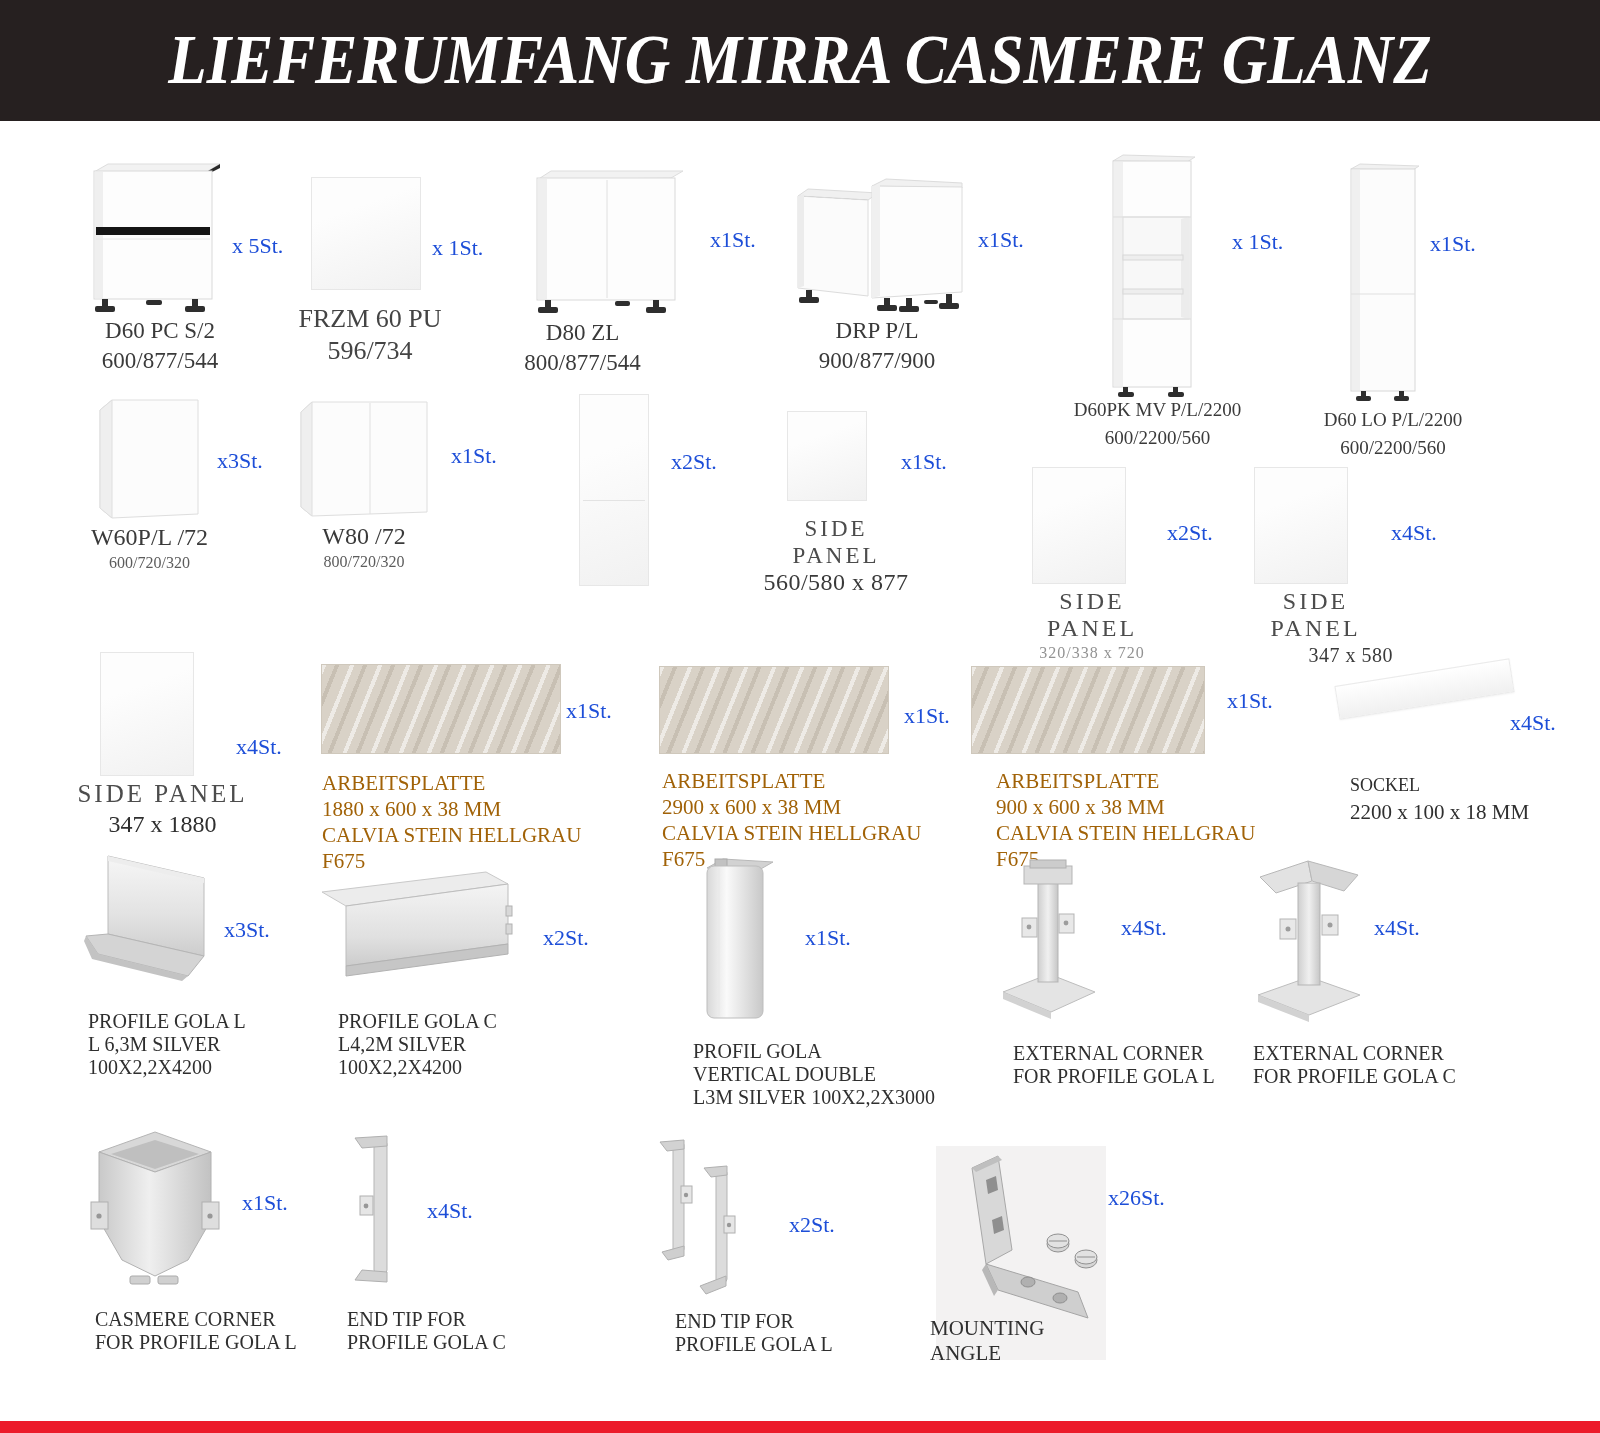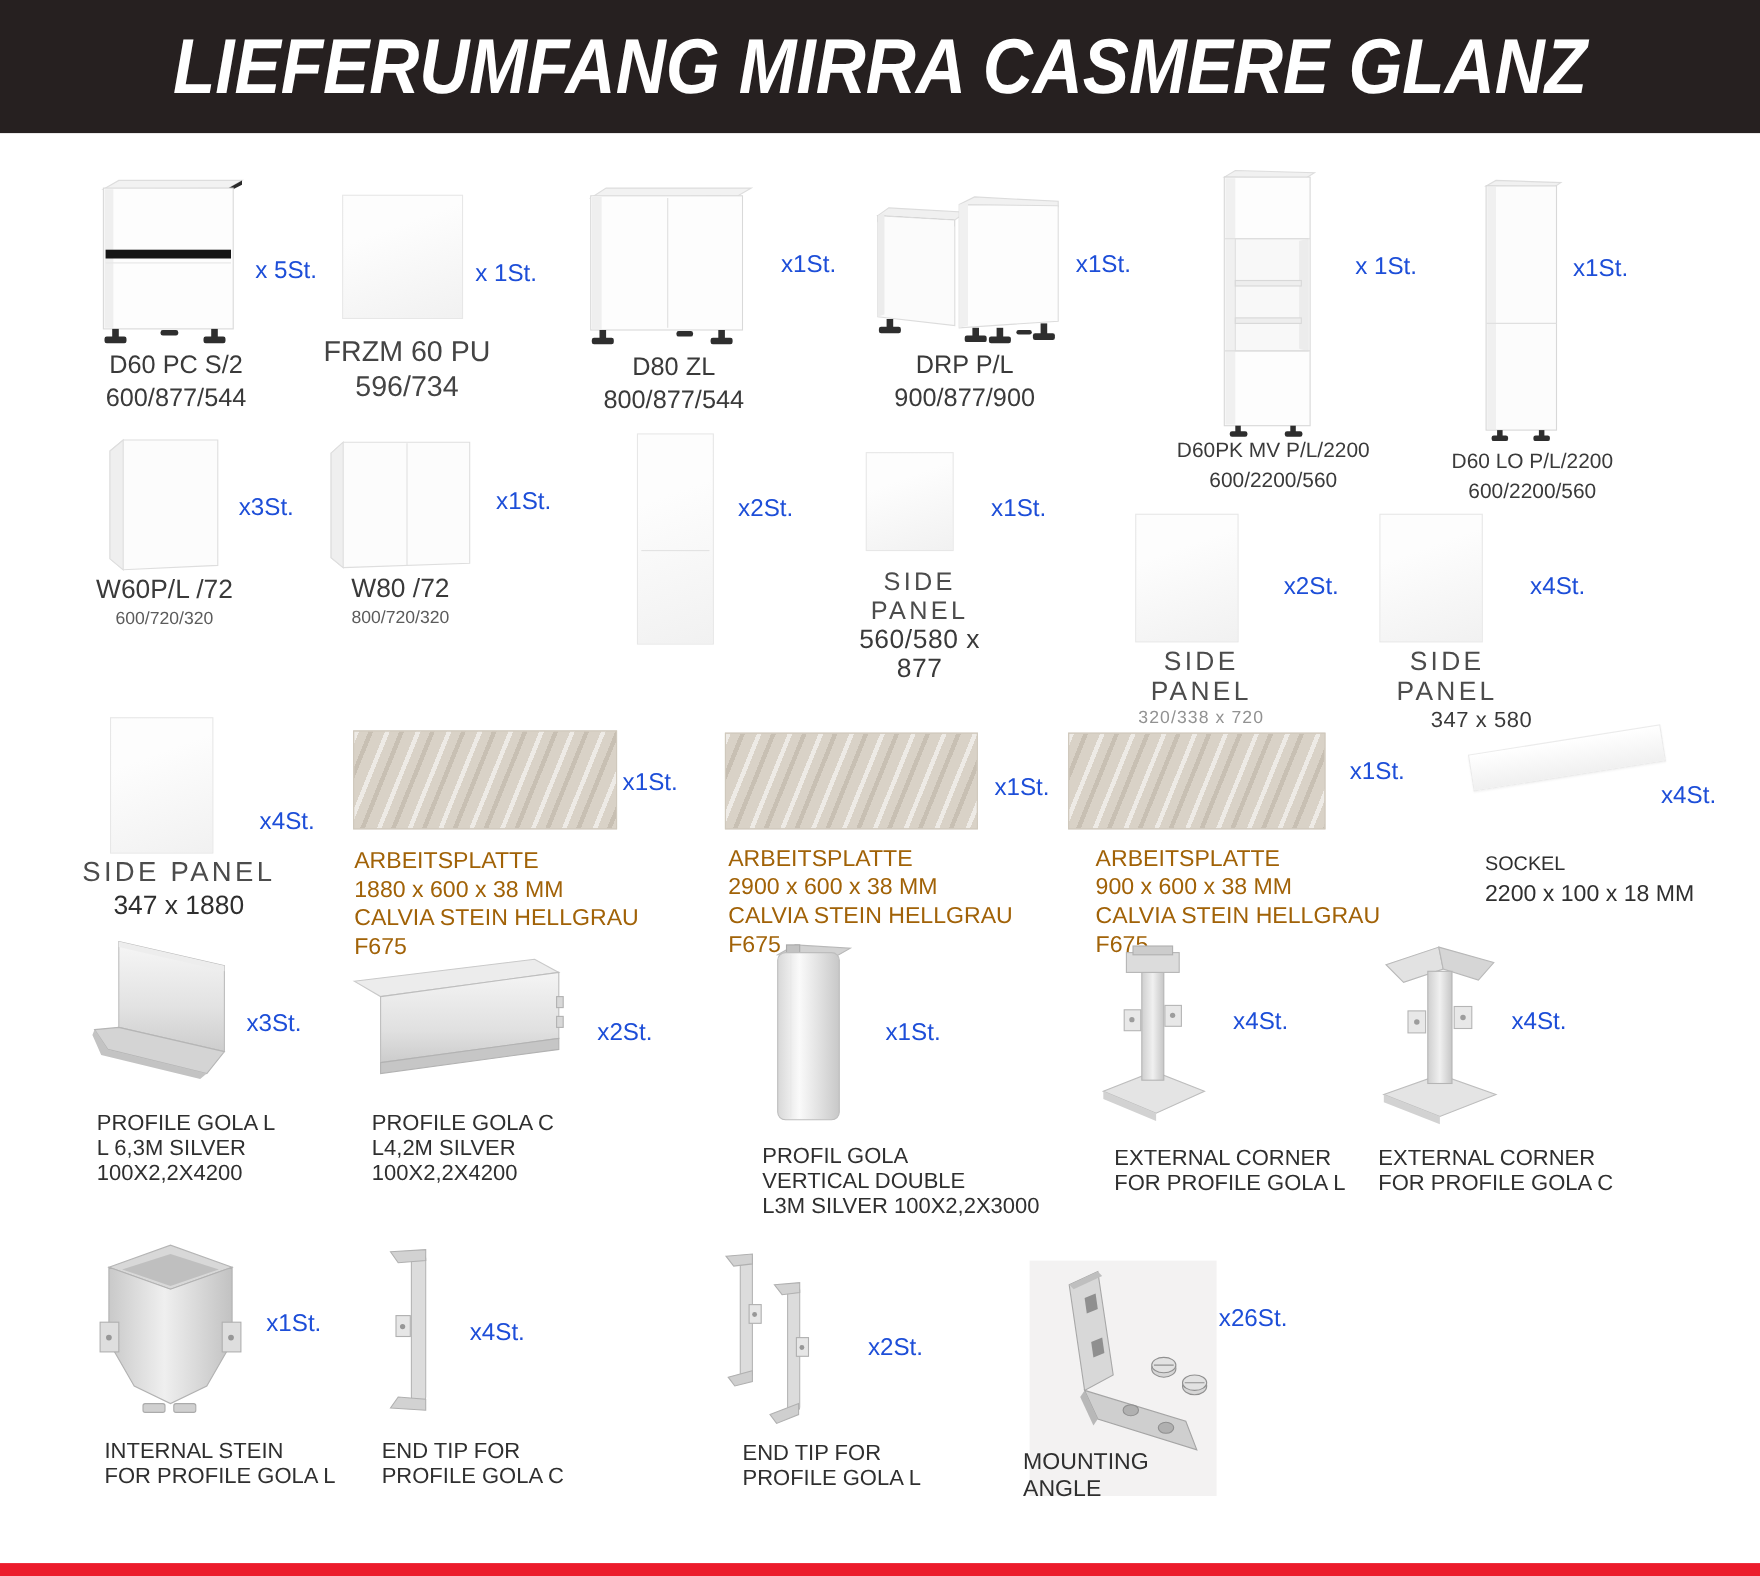--- a/index.html
+++ b/index.html
@@ -1,17 +1,17 @@
 <!DOCTYPE html>
 <html><head>
 <meta charset="utf-8">
 <style>
   html,body{margin:0;padding:0;background:#ffffff;}
   #canvas{position:relative;width:1600px;height:1433px;background:#ffffff;overflow:hidden;
-          font-family:Liberation Sans, sans-serif;}
+          font-family:Liberation Serif, serif;}
   .header{position:absolute;left:0;top:0;width:1600px;height:121px;background:#262020;
           display:flex;align-items:center;justify-content:center;}
   .title{color:#ffffff;font-style:italic;font-weight:bold;font-size:63px;letter-spacing:0;
          transform:scaleY(1.12);white-space:nowrap;}
   .redbar{position:absolute;left:0;top:1421px;width:1600px;height:12px;background:#ec1b2b;}
   .fig{position:absolute;}
   .qty{position:absolute;font-size:22px;color:#1d4ed8;white-space:nowrap;}
   .lb{position:absolute;color:#3a3a3a;line-height:30px;}
   .c{text-align:center;}
   .l{text-align:left;}
@@ -88,21 +88,21 @@
       <g fill="#2e2e2e">
         <rect x="18" y="136" width="6" height="8"></rect>
           <rect x="11" y="143" width="20" height="6" rx="2"></rect>
         <rect x="126" y="136" width="6" height="8"></rect>
           <rect x="119" y="143" width="20" height="6" rx="2"></rect>
         <rect x="88" y="137" width="15" height="5" rx="2"></rect>
       </g>
     </svg>
   </div>
   <div class="qty" style="left:710px;top:227px;">x1St.</div>
-  <div class="lb c" style="left:530px;top:318px;width:165px;">
+  <div class="lb c" style="left:500px;top:318px;width:165px;">
     <div class="nm">D80 ZL</div>
     <div class="nm">800/877/544</div>
   </div>
 
   <div class="fig" style="left:788px;top:170px;">
     <svg width="180" height="150" viewBox="0 0 180 150">
       <polygon points="10,26 20,19 90,23 80,30" fill="#f0f0f0" stroke="#dcdcdc"></polygon>
       <polygon points="10,26 80,30 80,36 10,32" fill="#161616"></polygon>
       <polygon points="10,26 10,118 80,126 80,30" fill="#fbfbfb" stroke="#dcdcdc"></polygon>
       <polygon points="10,26 16,24 16,116 10,118" fill="#ececec"></polygon>
@@ -399,21 +399,21 @@
       <rect x="1" y="78" width="17" height="27" fill="#dedede" stroke="#b0b0b0"></rect>
       <circle cx="9" cy="92" r="2.6" fill="#979797"></circle>
       <rect x="112" y="78" width="17" height="27" fill="#dedede" stroke="#b0b0b0"></rect>
       <circle cx="120" cy="92" r="2.6" fill="#979797"></circle>
       <rect x="40" y="152" width="20" height="8" rx="2" fill="#d0d0d0" stroke="#ababab"></rect>
       <rect x="68" y="152" width="20" height="8" rx="2" fill="#d0d0d0" stroke="#ababab"></rect>
     </svg>
   </div>
   <div class="qty" style="left:242px;top:1190px;">x1St.</div>
   <div class="lb l" style="left:95px;top:1308px;width:240px;">
-    <div class="hw">INTERNAL STEIN</div>
+    <div class="hw">CASMERE CORNER</div>
     <div class="hw">FOR PROFILE GOLA L</div>
   </div>
 
   <div class="fig" style="left:346px;top:1130px;">
     <svg width="57" height="158" viewBox="0 0 57 158">
       <rect x="28" y="10" width="13" height="134" rx="4" fill="#dcdcdc" stroke="#b5b5b5"></rect>
       <polygon points="9,8 41,6 41,16 16,18" fill="#d2d2d2" stroke="#b0b0b0"></polygon>
       <polygon points="9,150 41,152 41,142 16,140" fill="#d2d2d2" stroke="#b0b0b0"></polygon>
       <rect x="14" y="66" width="13" height="19" fill="#e6e6e6" stroke="#b0b0b0"></rect>
       <circle cx="20" cy="76" r="2.4" fill="#979797"></circle>

